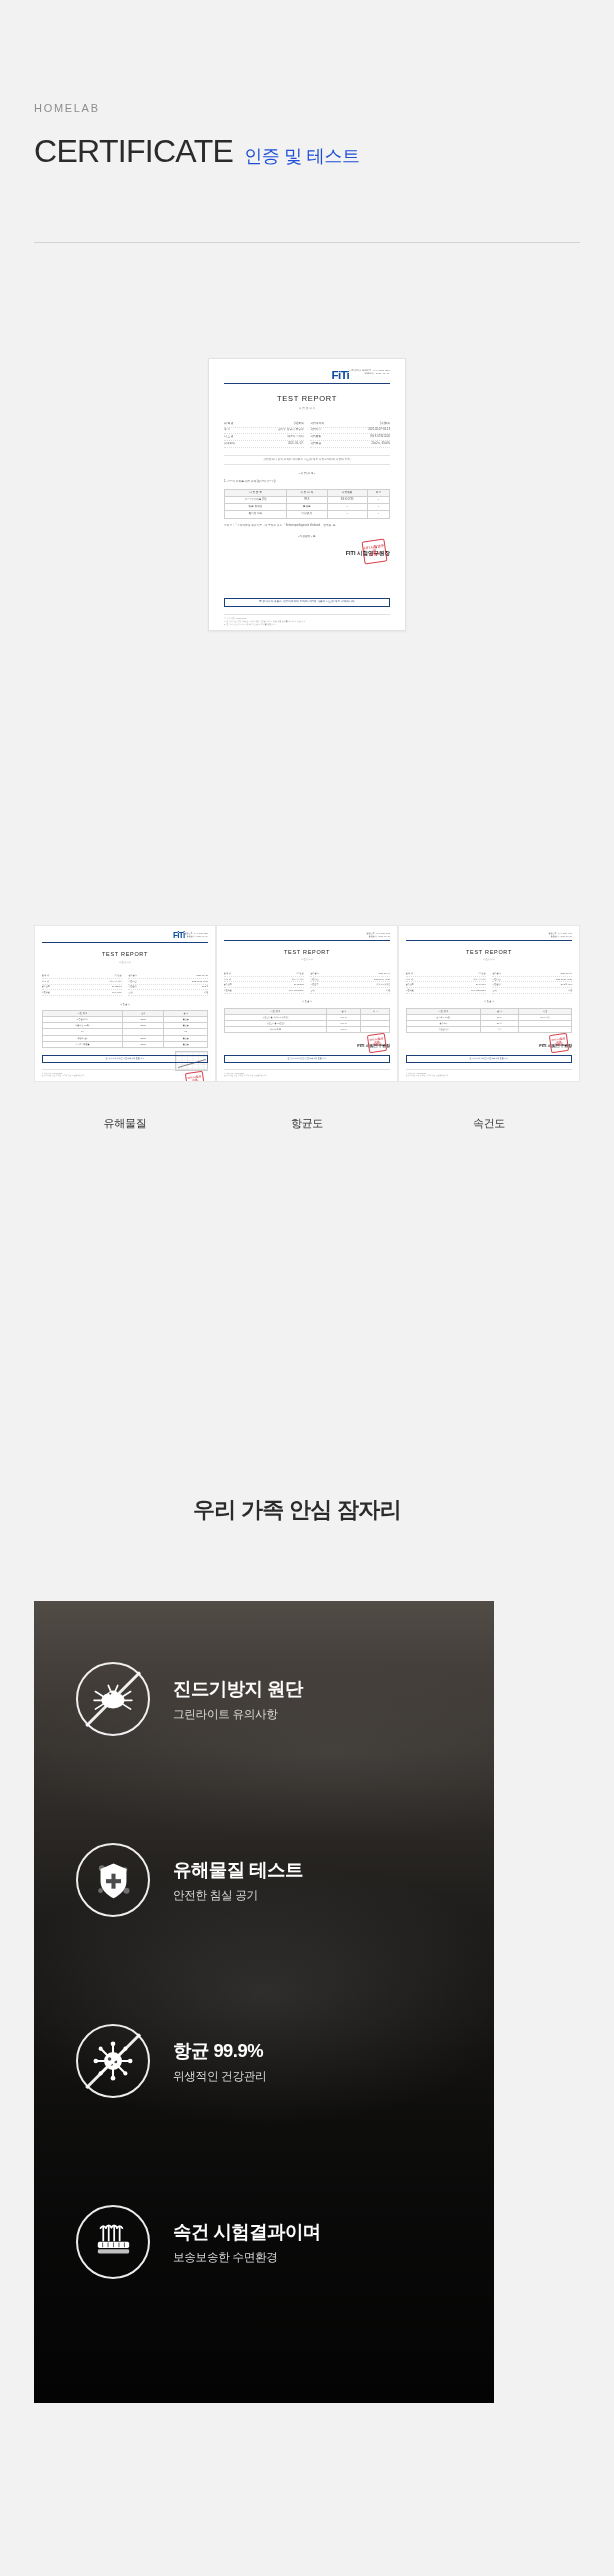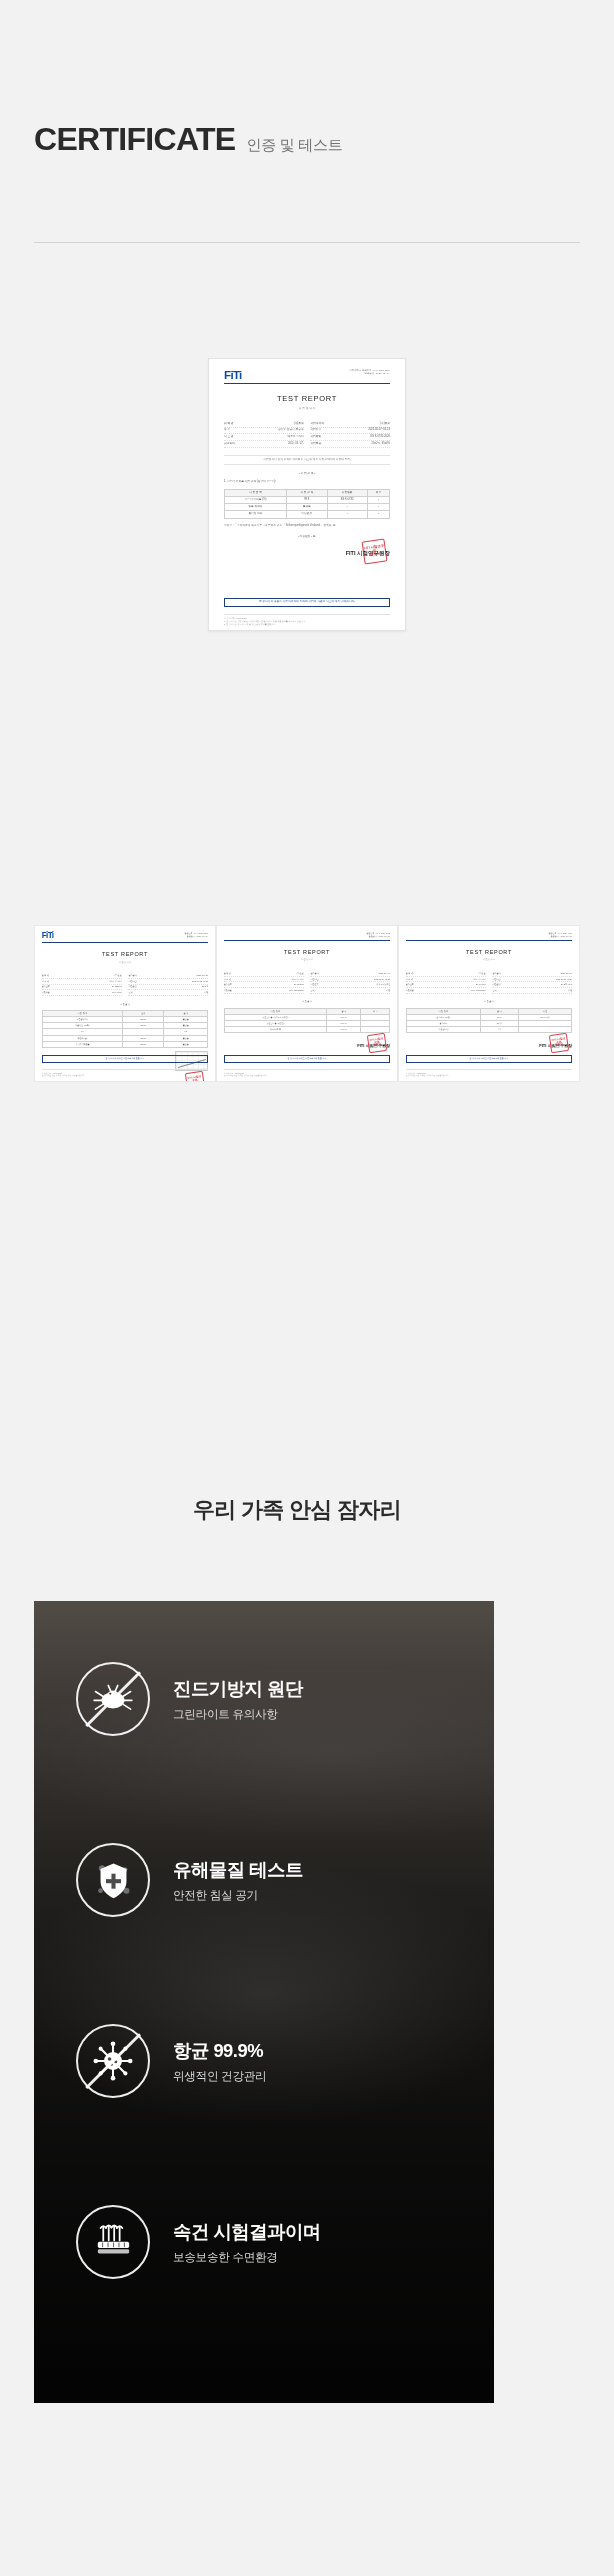--- a/index.html
+++ b/index.html
@@ -30,27 +30,27 @@
     font-weight: 400;
   }
   .title-row {
     margin-top: 19px;
     display: flex;
     align-items: baseline;
     gap: 11px;
   }
   .title-main {
     font-size: 32px;
-    font-weight: bold;
+    font-weight: normal;
     letter-spacing: -0.7px;
     color: #2b2b2b;
   }
   .title-sub {
-    font-size: 15px;
-    color: #737373;
+    font-size: 18px;
+    color: #1d4ed8;
     letter-spacing: -0.3px;
   }
   .header-rule {
     position: absolute;
     top: 242px;
     left: 34px;
     width: 546px;
     height: 0.7px;
     background: #d3d3d3;
   }
@@ -115,21 +115,21 @@
     width: 100%;
     height: 100%;
     padding: 5.5px 6.8px;
     font-size: 2px;
     color: #444;
     line-height: 1.6;
   }
   .doc.scale-lg { font-size: 2.7px; padding: 9.6px 15px; }
   .doc-top {
     display: flex;
-    justify-content: space-between;
+    justify-content: flex-end;
     align-items: flex-start;
   }
   .fiti-logo {
     font-weight: bold;
     color: #0b4da2;
     letter-spacing: -0.7px;
     line-height: 1;
   }
   .doc.scale-lg .fiti-logo { font-size: 11.6px; }
   .trio-doc .fiti-logo { font-size: 8.2px; }
@@ -360,20 +360,21 @@
     color: #dcdcdc;
     letter-spacing: -0.3px;
   }
 </style>
 </head>
 <body>
 
 <div class="page">
 
   <div class="header">
+    <div class="brand">HOMELAB</div>
     <div class="title-row">
       <div class="title-main">CERTIFICATE</div>
       <div class="title-sub">인증 및 테스트</div>
     </div>
   </div>
   <div class="header-rule"></div>
 
   <div class="cert-single">
     <div class="doc scale-lg">
       <div class="doc-top">
@@ -733,20 +734,25 @@
           <span class="stamp" style="white-space:pre-line">FITI 시험연구원
 원장인</span>
         </div>
         <div class="doc-footerbar">본 성적서의 내용은 시험의뢰자에 한합니다.</div>
         <div class="doc-footnote" style="white-space:pre-line">※ 유의사항 ANNOUNCE
 본 성적서는 시험 의뢰된 시료에 대한 시험결과입니다.</div>
       </div>
     </div>
   </div>
 
+  <div class="trio-captions">
+    <div>유해물질</div>
+    <div>항균도</div>
+    <div>속건도</div>
+  </div>
 
   <div class="section-title">우리 가족 안심 잠자리</div>
 
   <div class="feature-panel">
     <div class="bed-sheen"></div>
     <div class="bed-sheen2"></div>
 
     <div class="feature f1">
       <div class="badge">
         <svg width="42" height="42" viewBox="0 0 62 62" aria-hidden="true">

